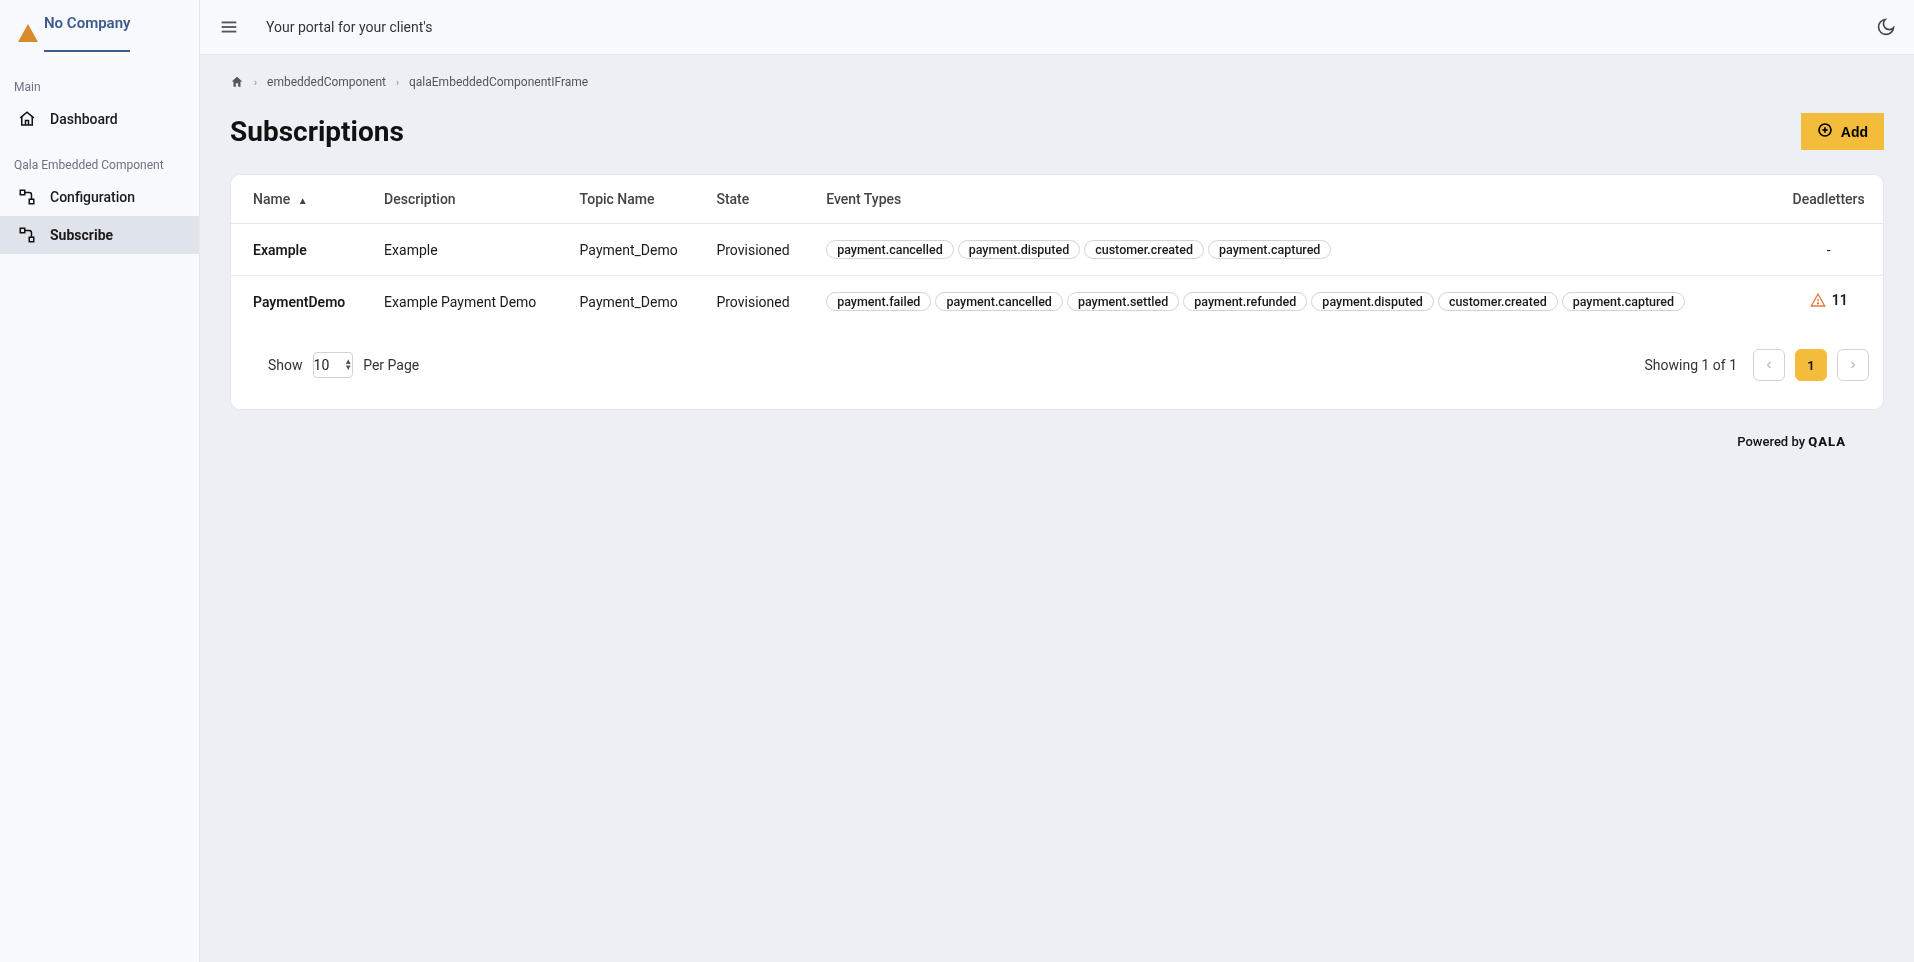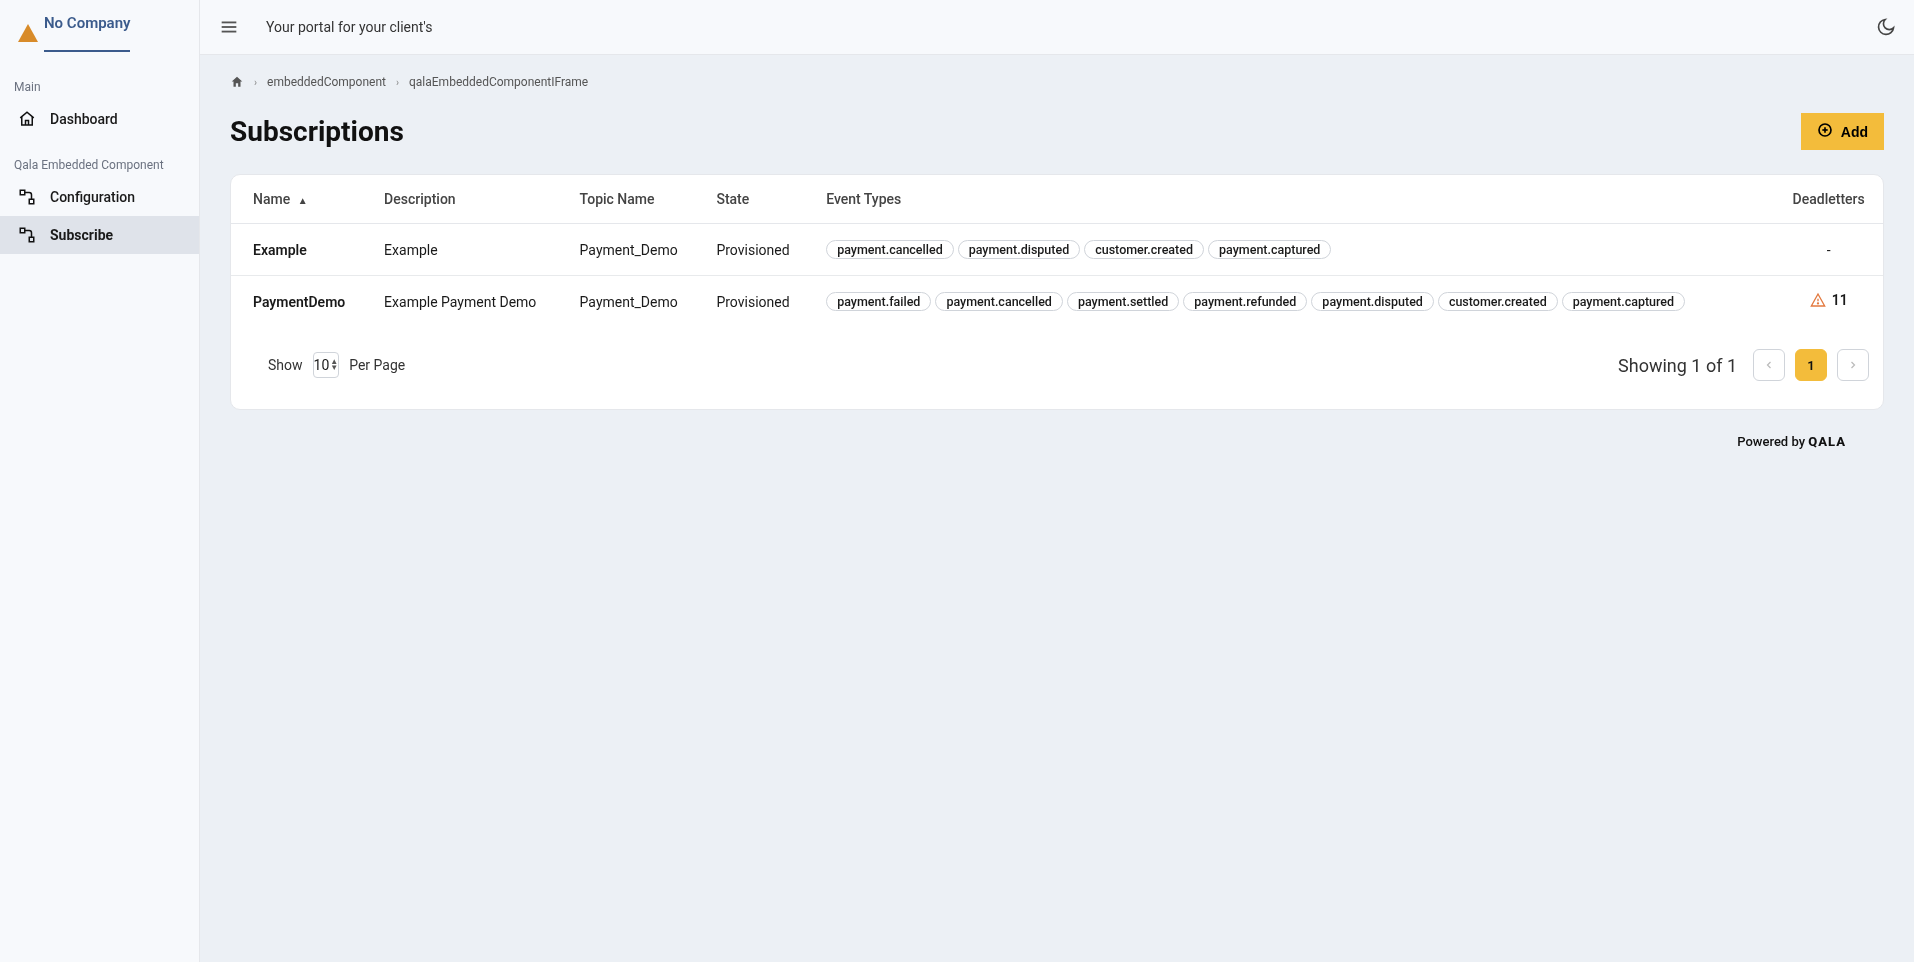--- a/index.html
+++ b/index.html
@@ -219,35 +219,35 @@
       color: #333;
       font-size: 14px;
     }
     .page-size-select {
       border: 1px solid #d0d4da;
       border-radius: 4px;
       padding: 4px 0;
       font-size: 14px;
       display: flex;
       align-items: center;
-      gap: 1px;
+      gap: 15px;
       cursor: pointer;
       background: #fff;
     }
     .select-arrows {
       font-size: 8px;
       line-height: 6px;
       color: #555;
     }
     .tf-spacer {
       flex: 1;
     }
     .pag-info {
       color: #333;
-      font-size: 18px;
+      font-size: 14px;
       margin-right: 6px;
     }
     .pag-btn {
       width: 32px;
       height: 32px;
       border: 1px solid #d0d4da;
       border-radius: 6px;
       background: #fff;
       display: flex;
       align-items: center;

